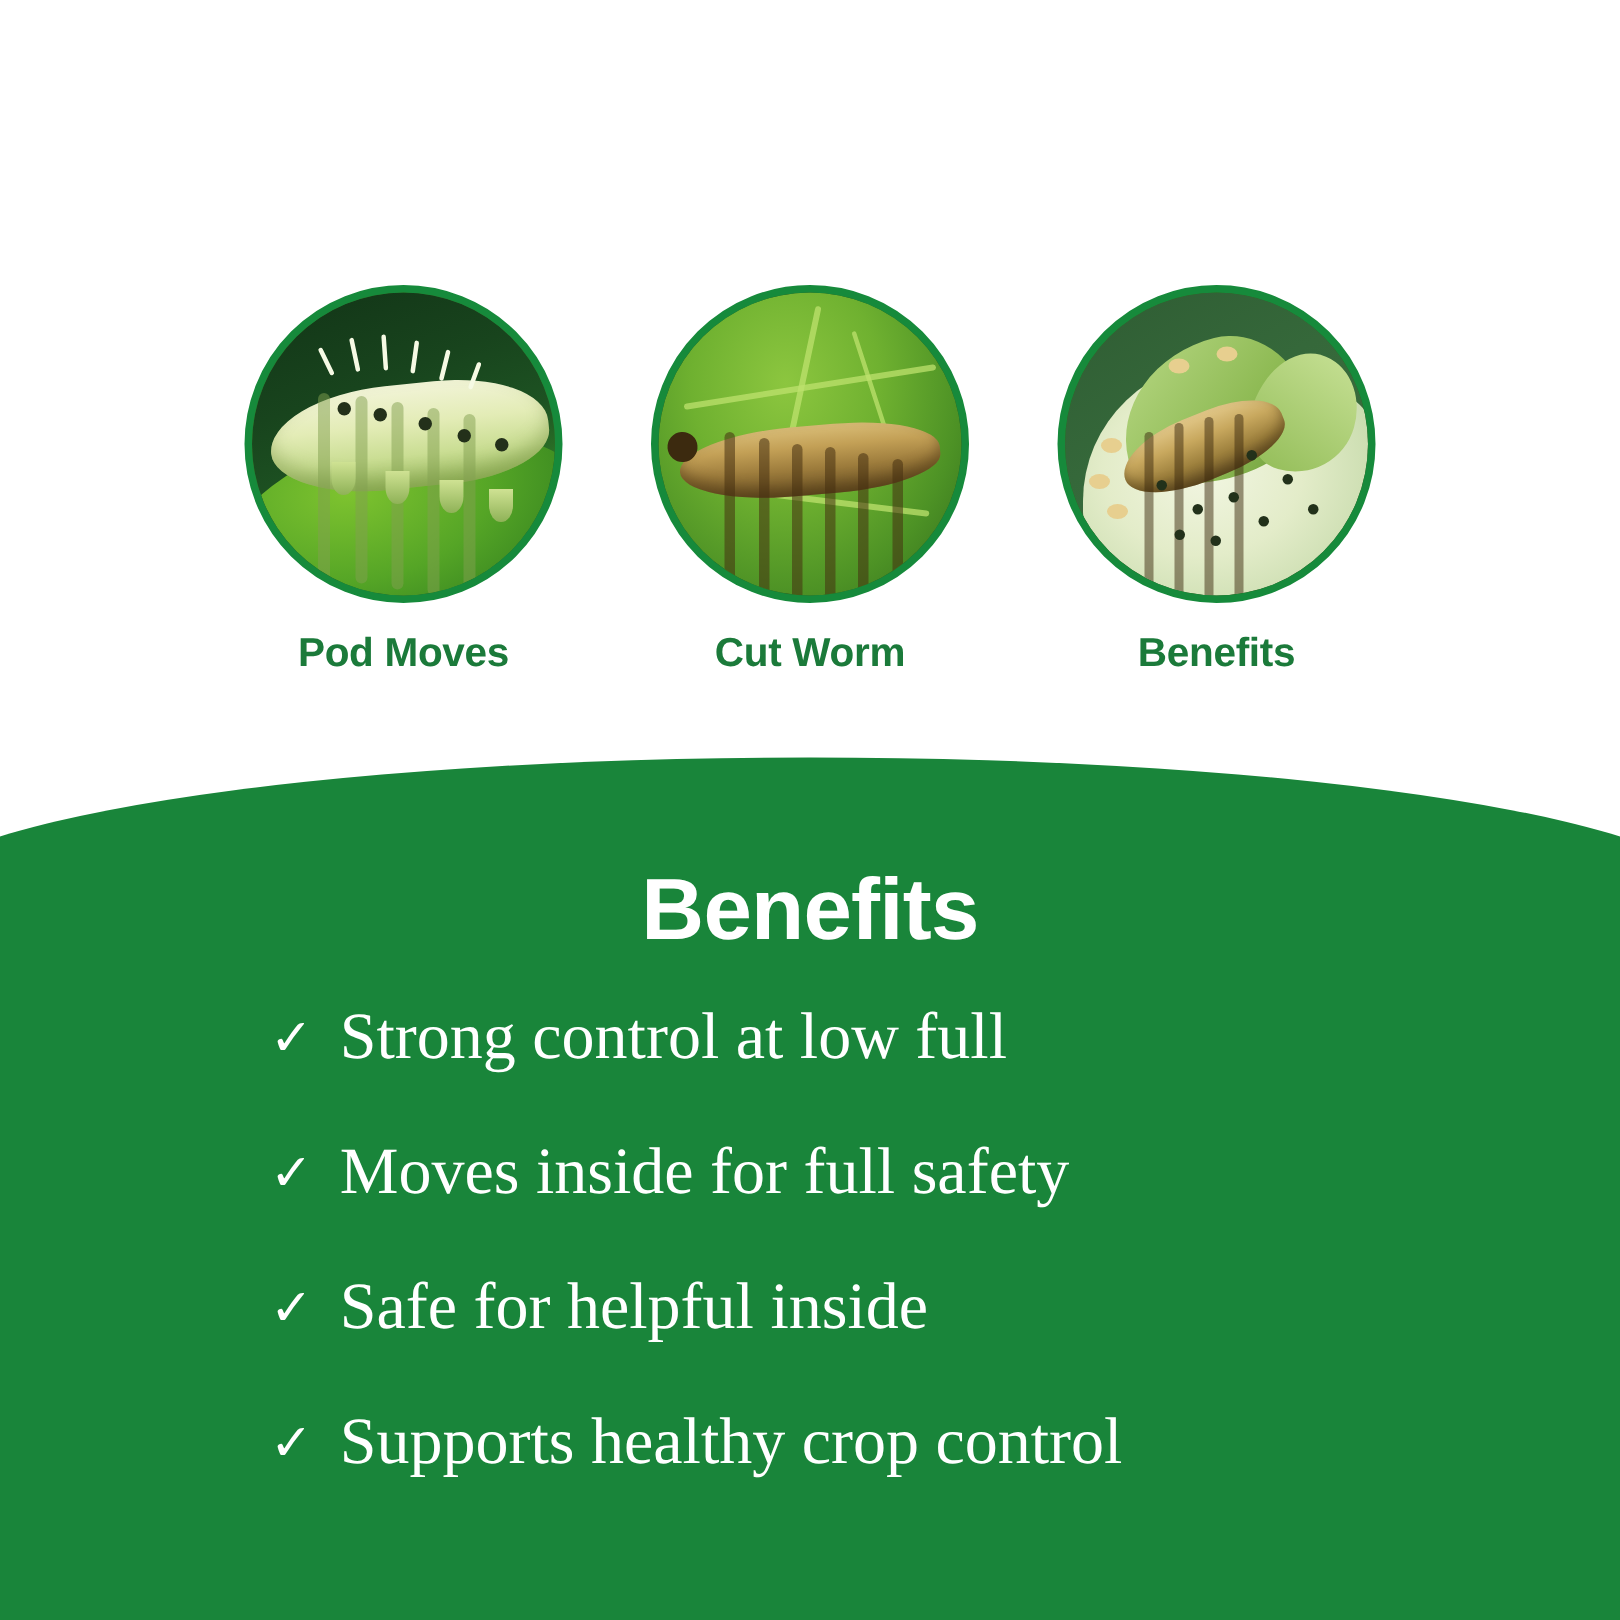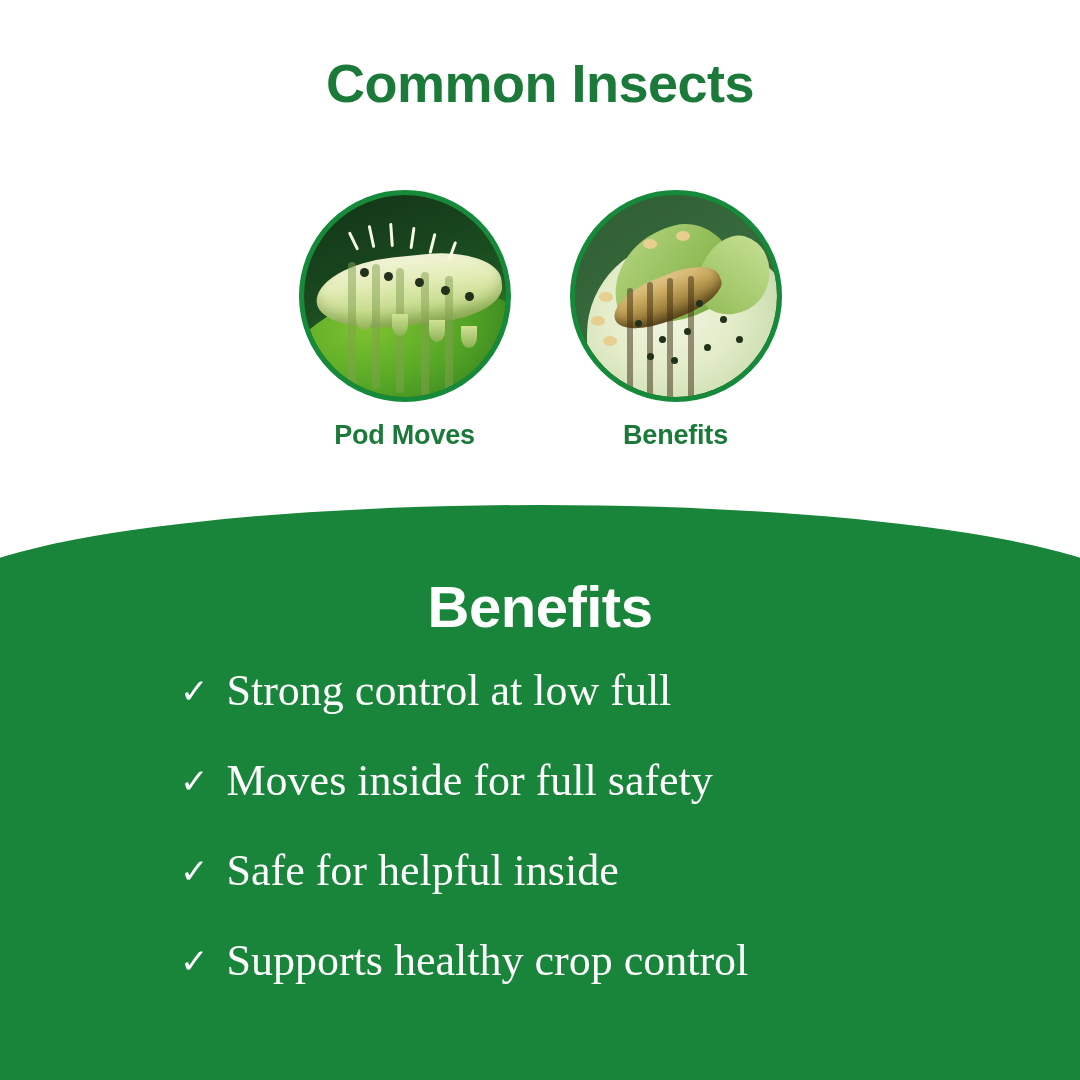--- a/index.html
+++ b/index.html
@@ -298,21 +298,20 @@
     flex:0 0 auto;
     transform:translateY(-2px);
   }
   .benefit-text { flex:1 1 auto; white-space:nowrap; }
 </style>
 </head>
 <body>
 
 <div id="poster">
 
-  <div class="page-title">Common Insects</div>
 
   <div class="insect-row">
 
 
     <div class="insect-card">
       <div class="insect-circle">
         <div class="photo ph-pod">
           <div class="leafbg"></div>
           <div class="cat"></div>
           <div class="seg" style="left:22%;top:33%;"></div>
@@ -333,20 +332,39 @@
           <div class="hair" style="left:73%;top:23%;height:19px;transform:rotate(20deg);"></div>
           <div class="proleg" style="left:26%;top:56%;"></div>
           <div class="proleg" style="left:44%;top:59%;"></div>
           <div class="proleg" style="left:62%;top:62%;"></div>
           <div class="proleg" style="left:78%;top:65%;"></div>
         </div>
       </div>
       <div class="insect-label">Pod Moves</div>
     </div>
 
+    <div class="insect-card">
+      <div class="insect-circle">
+        <div class="photo ph-cut">
+          <div class="vein" style="left:8%;top:30%;width:84%;height:4px;transform:rotate(-9deg);"></div>
+          <div class="vein" style="left:46%;top:4%;width:4px;height:56%;transform:rotate(12deg);"></div>
+          <div class="vein" style="left:20%;top:68%;width:70%;height:4px;transform:rotate(7deg);"></div>
+          <div class="vein" style="left:70%;top:12%;width:3px;height:40%;transform:rotate(-18deg);"></div>
+          <div class="worm"></div>
+          <div class="wseg" style="left:22%;top:46%;"></div>
+          <div class="wseg" style="left:33%;top:48%;"></div>
+          <div class="wseg" style="left:44%;top:50%;"></div>
+          <div class="wseg" style="left:55%;top:51%;"></div>
+          <div class="wseg" style="left:66%;top:53%;"></div>
+          <div class="wseg" style="left:77%;top:55%;"></div>
+          <div class="whead"></div>
+        </div>
+      </div>
+      <div class="insect-label">Cut Worm</div>
+    </div>
 
     <div class="insect-card">
       <div class="insect-circle">
         <div class="photo ph-boll">
           <div class="boll"></div>
           <div class="bract"></div>
           <div class="bract2"></div>
           <div class="larva"></div>
           <div class="lseg" style="left:26%;top:46%;"></div>
           <div class="lseg" style="left:36%;top:43%;"></div>

